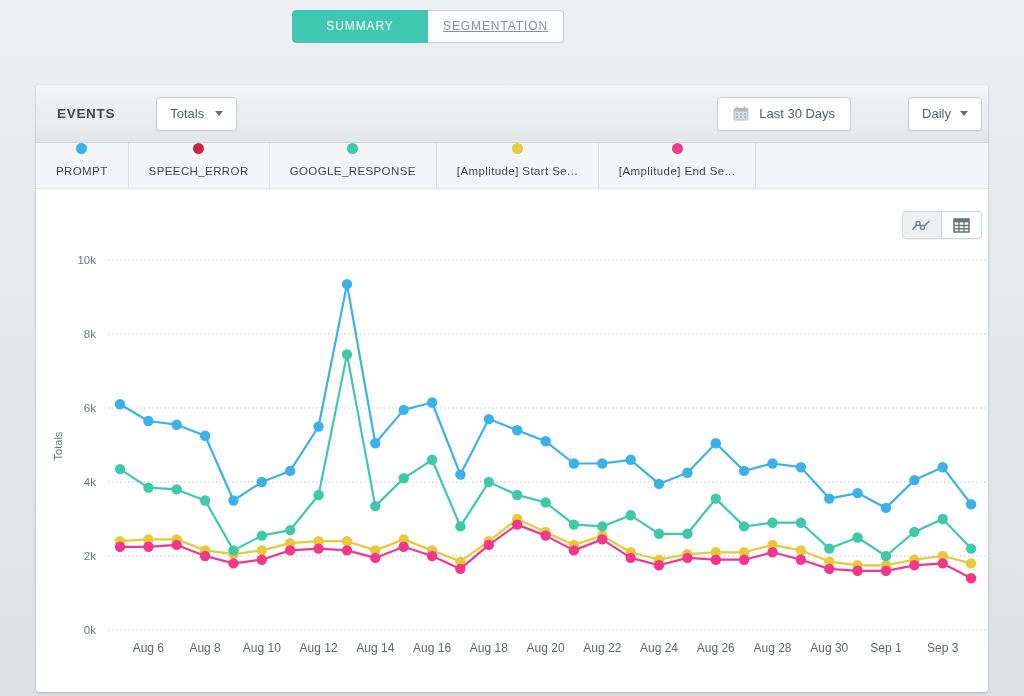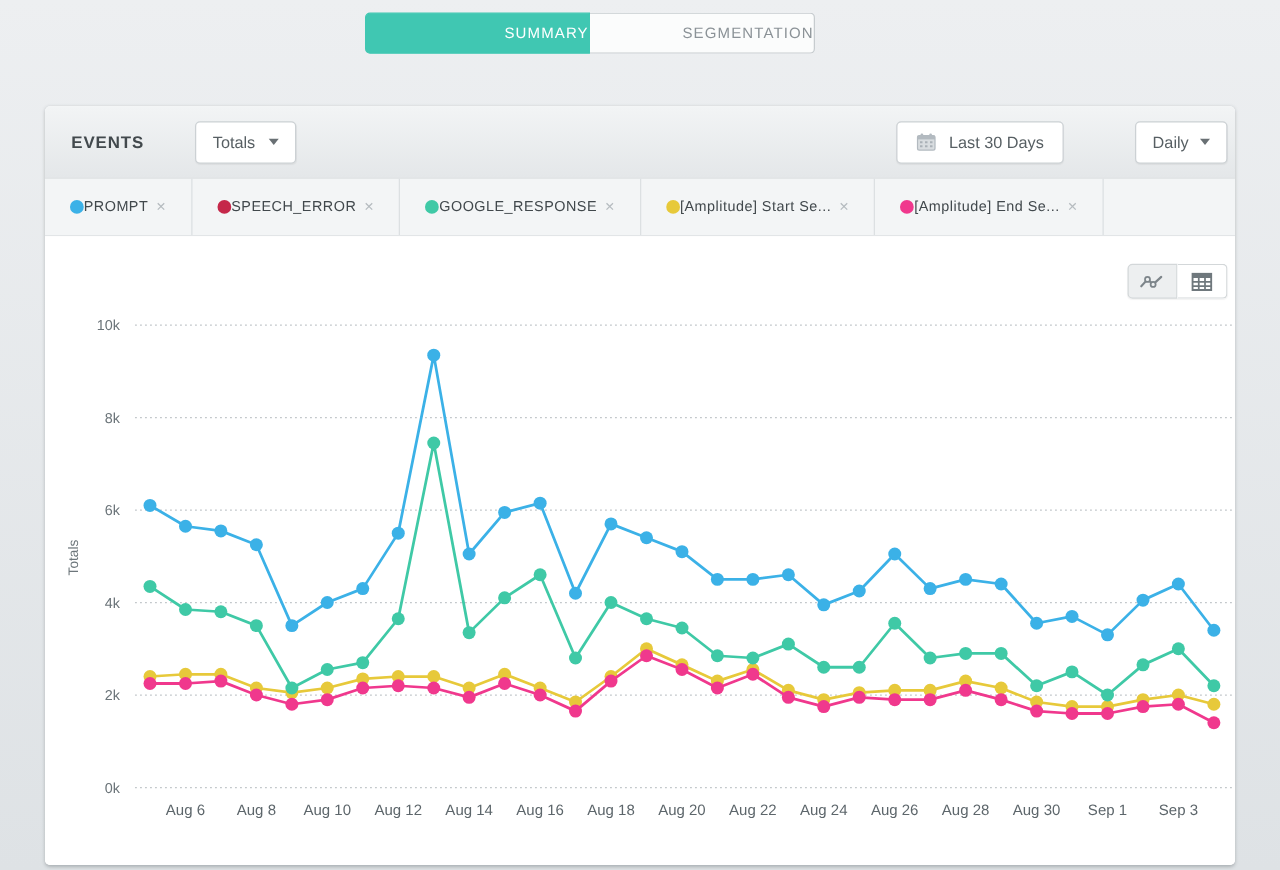--- a/index.html
+++ b/index.html
@@ -7,27 +7,27 @@
   body {
     position: relative;
     font-family: "Liberation Sans", sans-serif;
     background: linear-gradient(#edeff1, #dee2e5);
     overflow: hidden;
   }
 
   
   .tabs-bar { position: absolute; left: 292px; top: 10px; display: flex; }
   .tab {
-    width: 180px; height: 33px; line-height: 31px; text-align: right;
+    width: 136px; height: 33px; line-height: 31px; text-align: center;
     font-size: 12px; letter-spacing: 0.9px; color: #8b9297;
     background: #fbfcfc; border: 1px solid #c7cccf; border-left: none;
     cursor: default; user-select: none;
   }
   .tab:first-child { border-left: 1px solid #c7cccf; border-radius: 4px 0 0 4px; }
-  .tab:last-child { border-radius: 0 4px 4px 0; }
+  .tab:last-child { border-radius: 0 4px 4px 0; text-decoration: underline; }
   .tab.active { background: #40c7b2; border-color: #40c7b2; color: #ffffff; }
 
   
   .panel {
     position: absolute; left: 36px; top: 85px; width: 952px; height: 607px;
     background: #ffffff; border-radius: 4px;
     box-shadow: 0 1px 3px rgba(40,50,55,.28);
     display: flex; flex-direction: column; overflow: hidden;
   }
 
@@ -55,22 +55,22 @@
     border-left: 4px solid transparent; border-right: 4px solid transparent;
     border-top: 5px solid #697074; display: inline-block;
   }
 
   
   .pills-row {
     height: 46px; flex: none; background: #f3f5f6;
     border-bottom: 1px solid #e2e5e7; display: flex; align-items: stretch;
   }
   .pill {
-    display: flex; align-items: center; padding: 16px 20px;
-    border-right: 1px solid #dce0e2; cursor: default;
+    display: flex; align-items: center; padding: 0 20px;
+    border-right: 1px solid #dce0e2; gap: 11px; cursor: default; flex-direction: column;
   }
   .dot { width: 11px; height: 11px; border-radius: 50%; flex: none; }
   .pill-label { font-size: 11.5px; color: #41484c; letter-spacing: 0.4px; white-space: nowrap; }
   .pill-x { color: #b6bcc0; font-size: 10px; margin-left: 6px; cursor: pointer; }
 
   
   .chart-area { flex: 1; position: relative; background: #ffffff; }
   .chart-svg { position: absolute; left: 0; top: 0; }
   .chart-svg text { font-family: "Liberation Sans", sans-serif; }
   .ytick { font-size: 11.5px; fill: #6b7479; }

